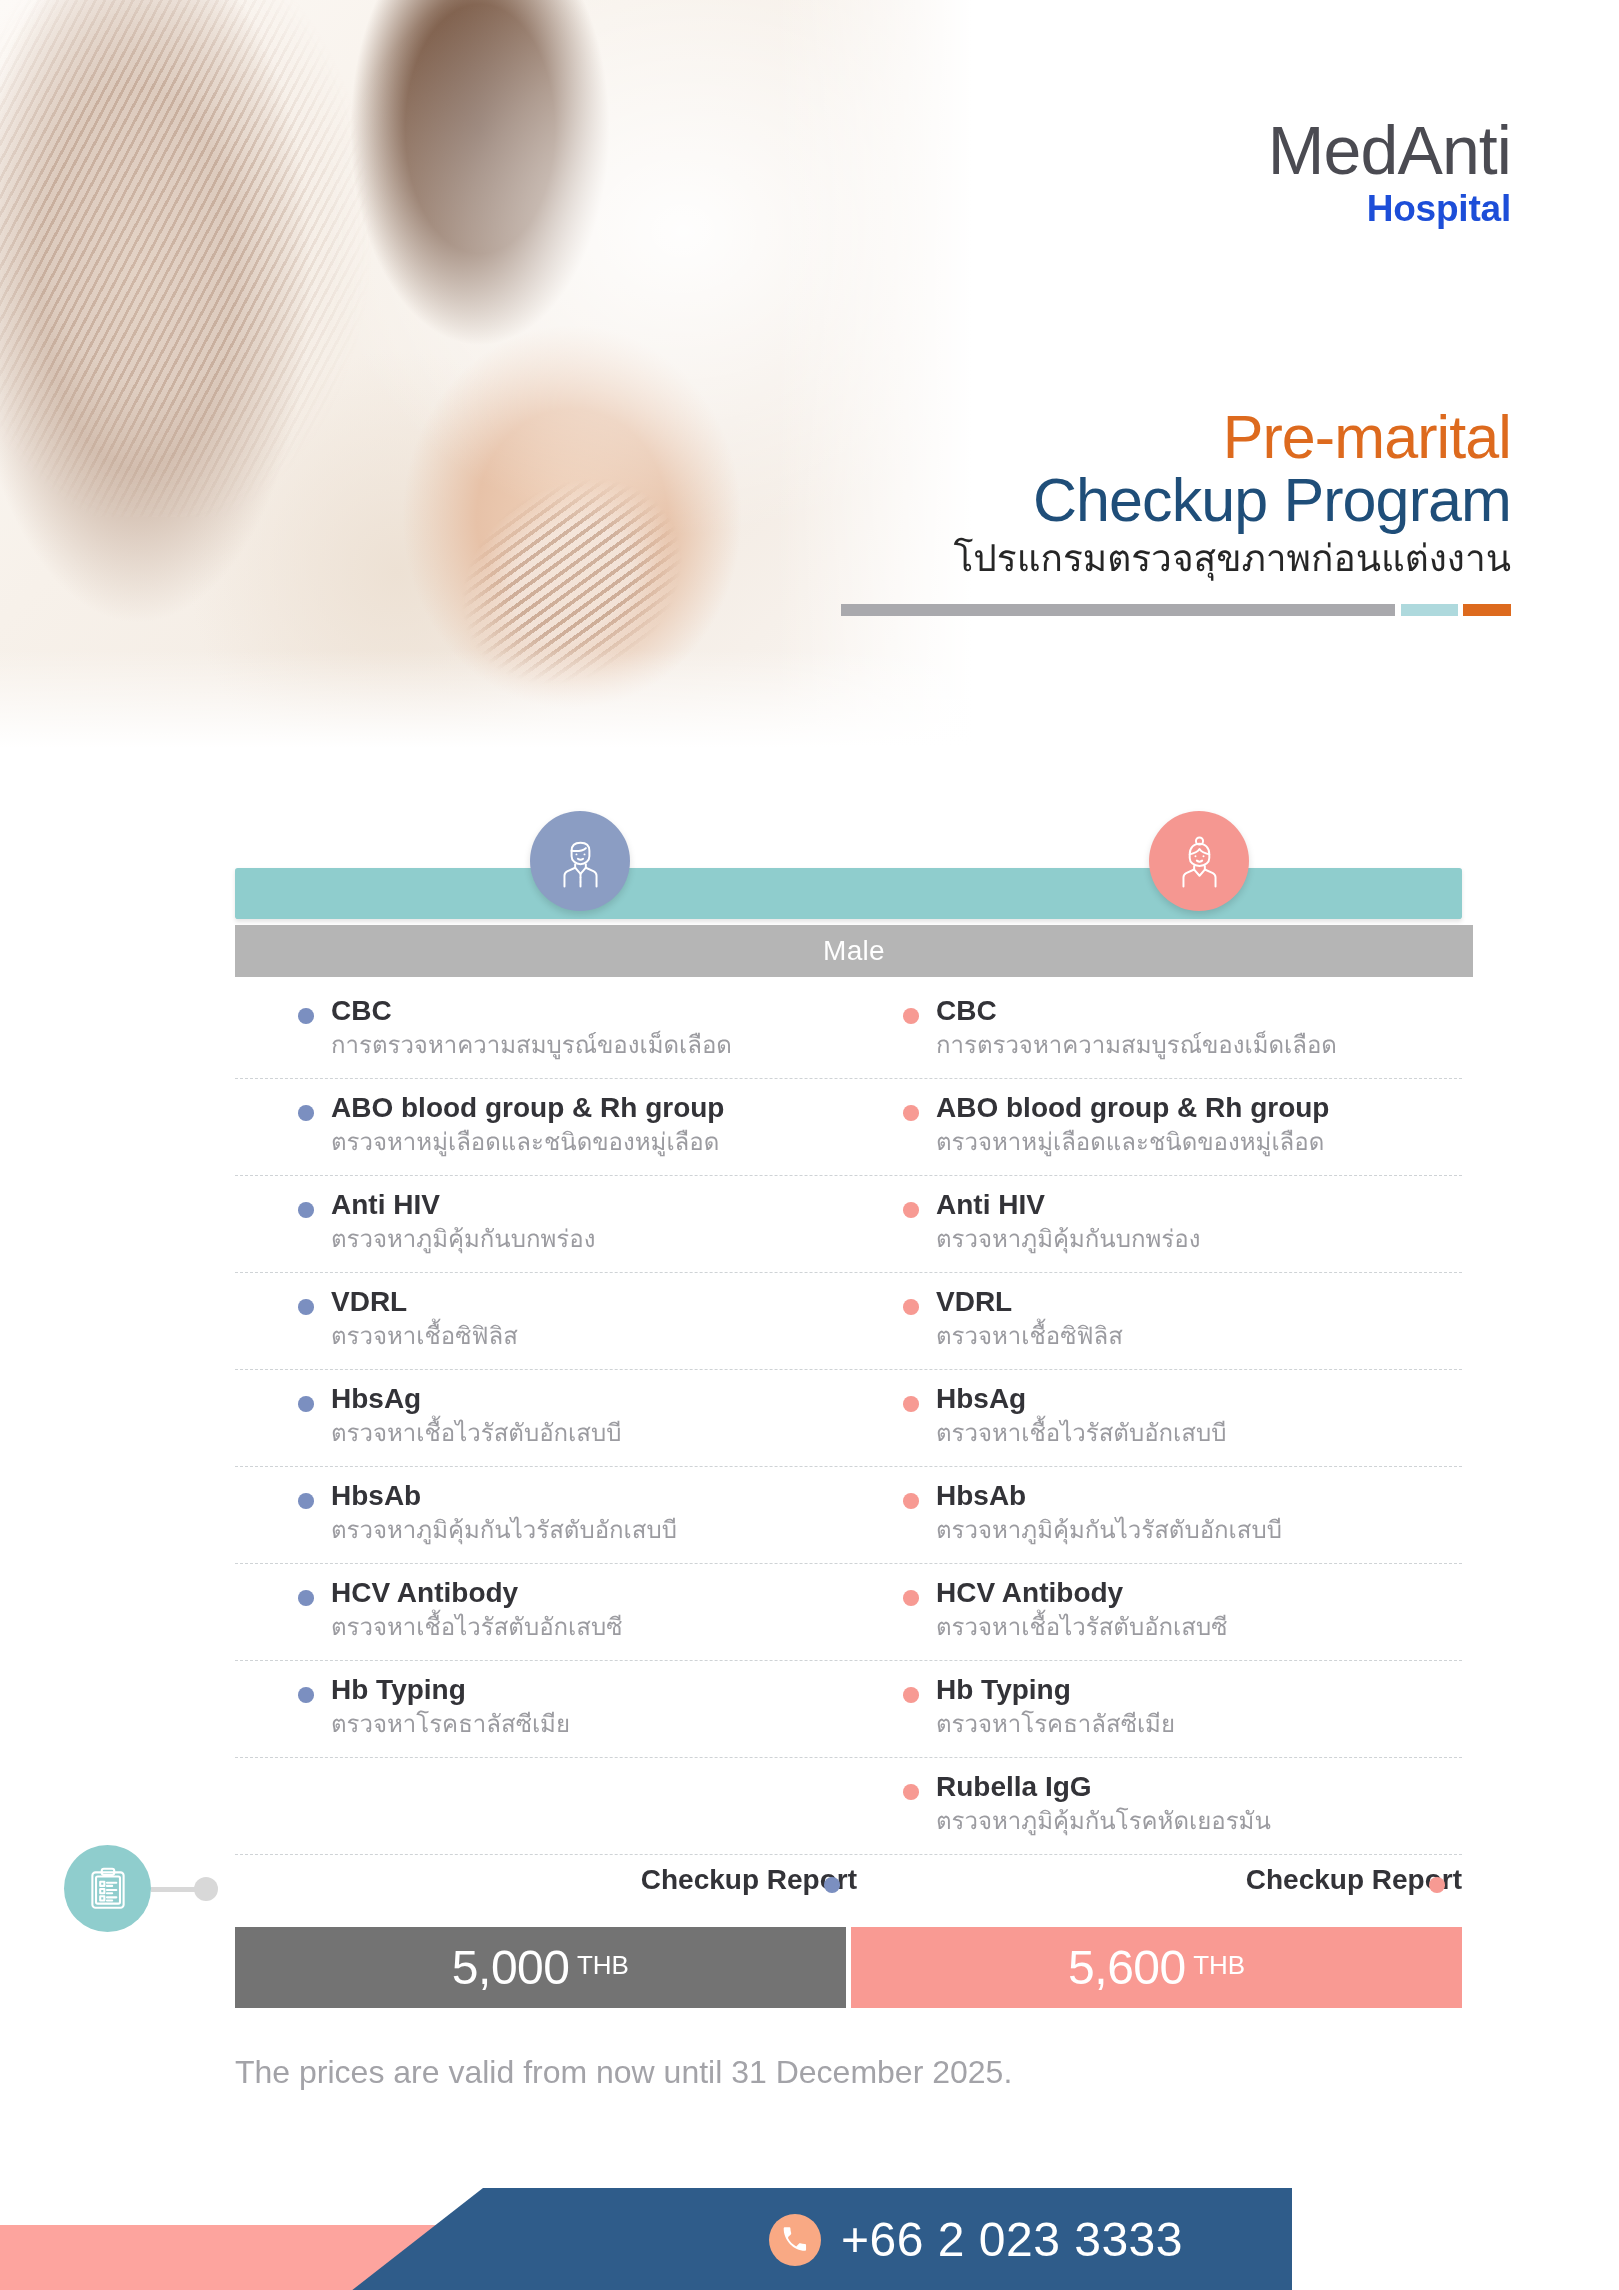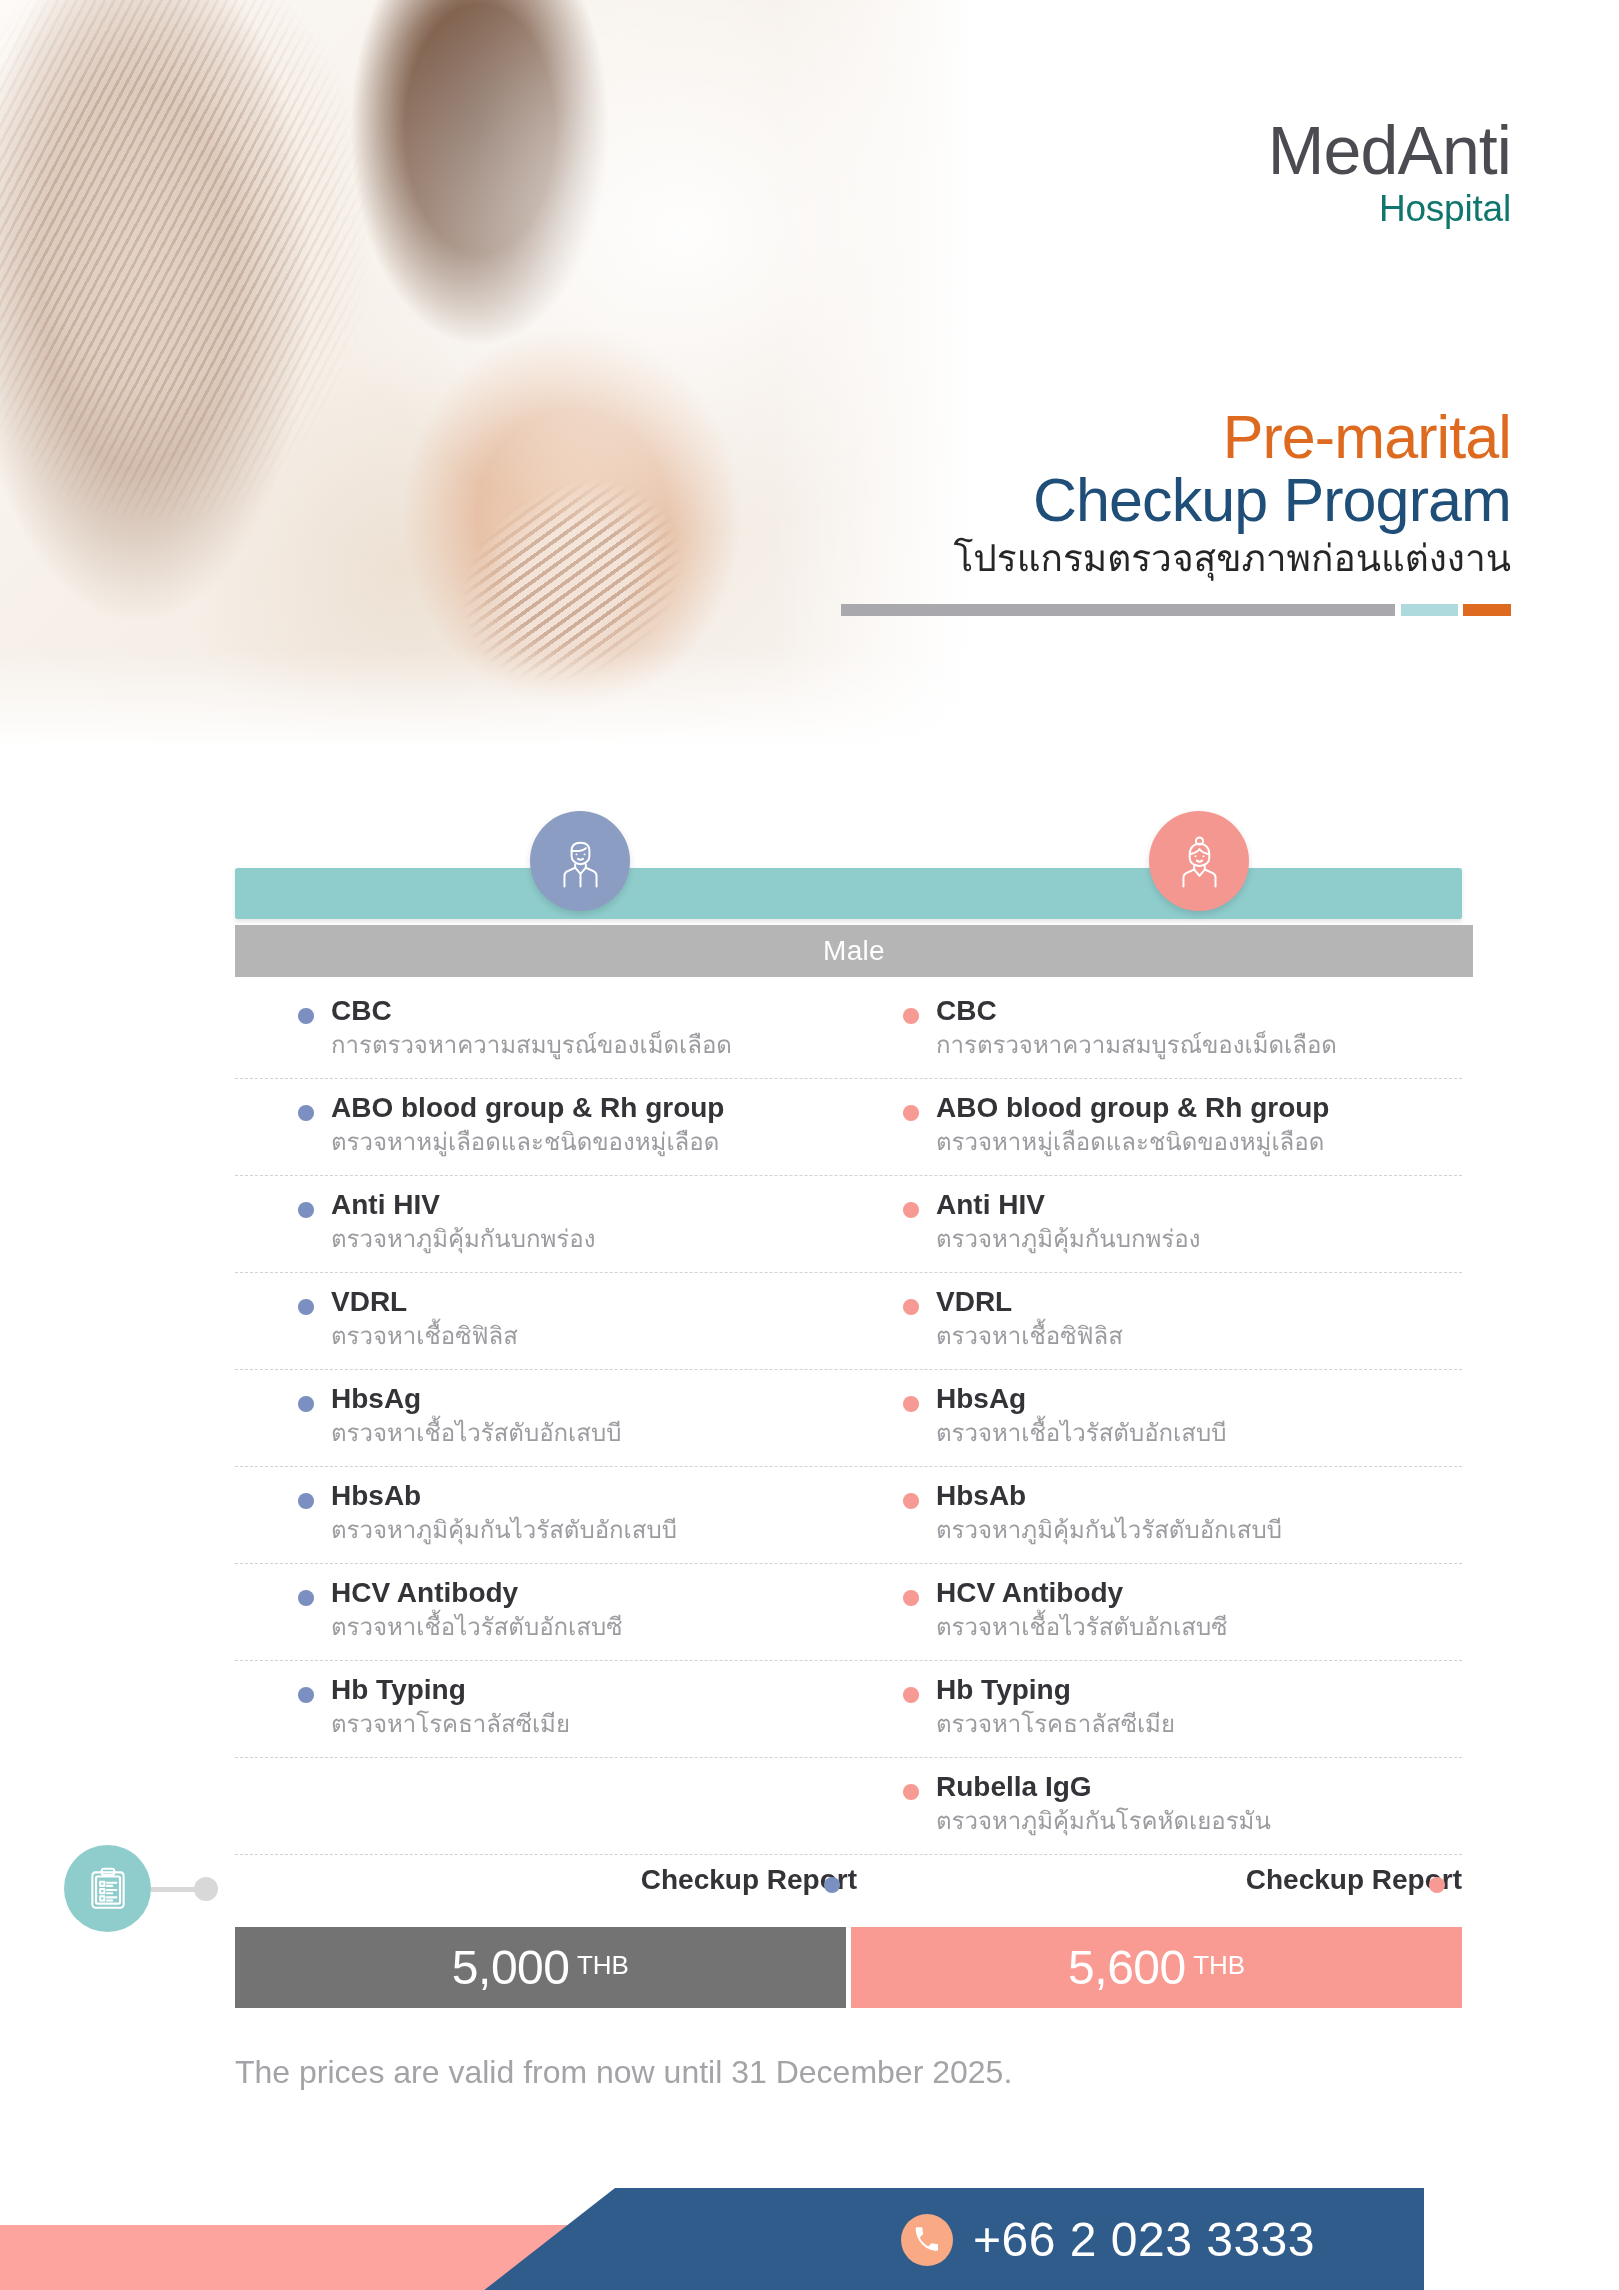--- a/index.html
+++ b/index.html
@@ -57,21 +57,21 @@
   }
 
   
   .brand { position:absolute; right:109px; top:118px; text-align:right; }
   .brand-name {
     font-size:68px; font-weight:400; color:#4b4b52; letter-spacing:-0.9px;
     line-height:.95;
   }
   .brand-name .park { font-weight:300; }
   .brand-sub {
-    font-size:37px; font-weight:400; color:#0f766e; letter-spacing:-0.2px;
+    font-size:37px; font-weight:700; color:#1d4ed8; letter-spacing:-0.2px;
     margin-top:5.5px;
   }
 
   
   .title-block { position:absolute; right:109px; top:406px; text-align:right; width:701px; }
   .t1 { font-size:61px; font-weight:400; color:#dd6a1e; line-height:1.02; letter-spacing:-0.9px; }
   .t2 { font-size:61px; font-weight:400; color:#1f4e79; line-height:1.08; letter-spacing:-0.9px; }
   .t3 { font-size:37px; font-weight:400; color:#262626; line-height:1.25; margin-top:1.8px; }
   .rule { display:flex; justify-content:flex-end; align-items:center; gap:5.5px; margin-top:22px; }
   .rule .seg-gray  { width:554px; height:12px; background:#a9a9ad; }
@@ -139,21 +139,21 @@
   .price-amount { font-size:48px; font-weight:400; letter-spacing:-0.5px; }
   .price-cur { font-size:26px; font-weight:400; padding-bottom:3.7px; }
 
   
   .note {
     position:absolute; left:235px; top:2054px;
     font-size:32px; font-weight:400; color:#a3a3a8;
   }
 
   
-  .footer { position:absolute; left:0; bottom:0; width:1424px; height:103px; }
+  .footer { position:absolute; left:0; bottom:0; width:1292px; height:103px; }
   .footer-pink {
     position:absolute; left:0; bottom:0; width:1140px; height:66px; background:#fda49e;
   }
   .footer-blue {
     position:absolute; right:0; bottom:0; width:941px; height:103px; background:#2f5c8a;
     clip-path:polygon(132px 0, 941px 0, 941px 103px, 0 103px);
   }
   .footer-inner {
     position:absolute; right:109px; bottom:0; height:103px;
     display:flex; align-items:center; gap:20px;

